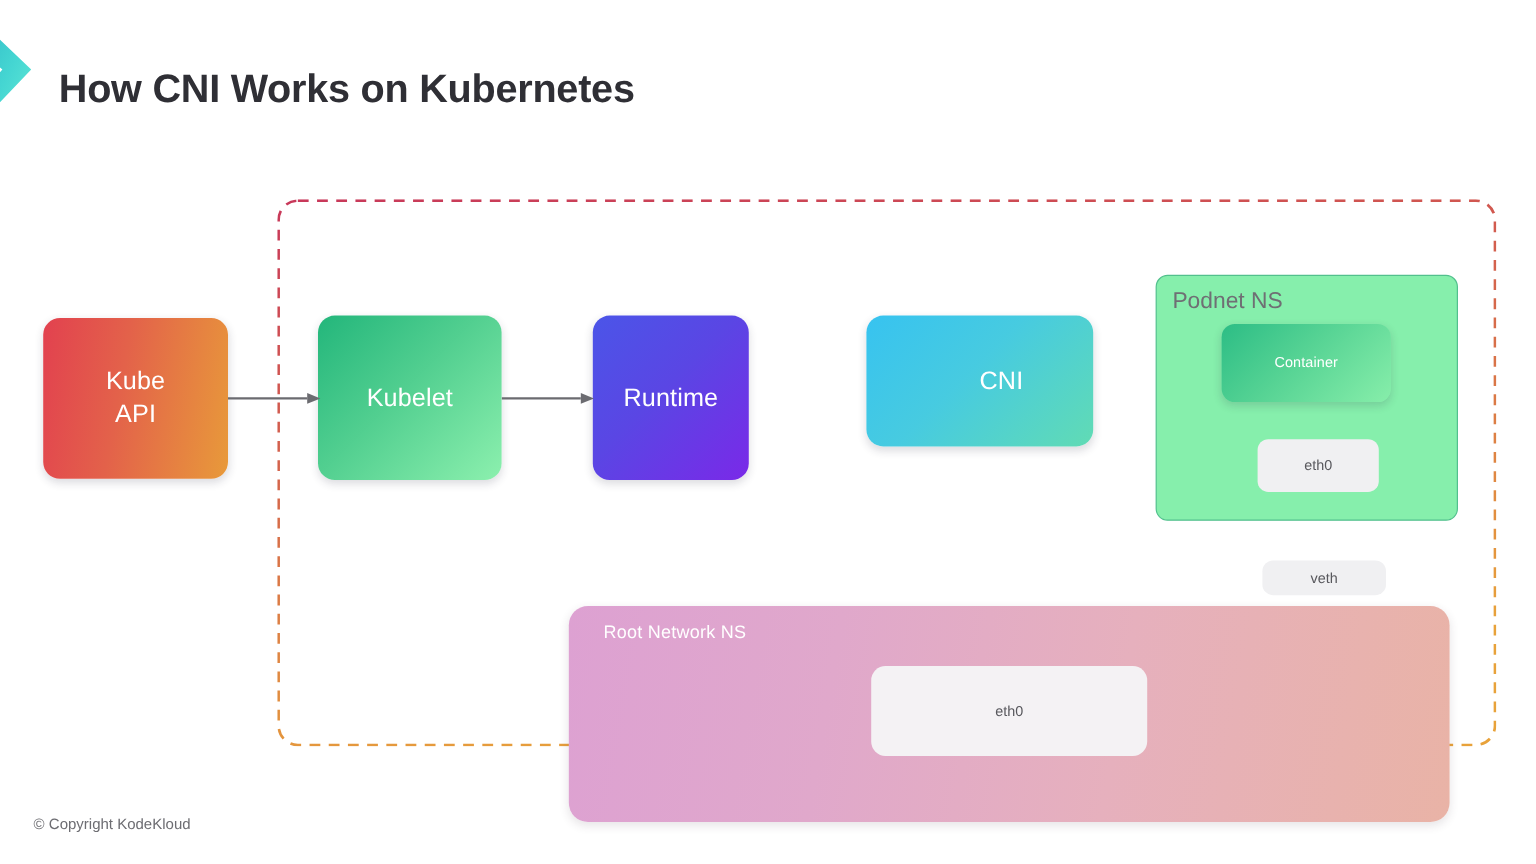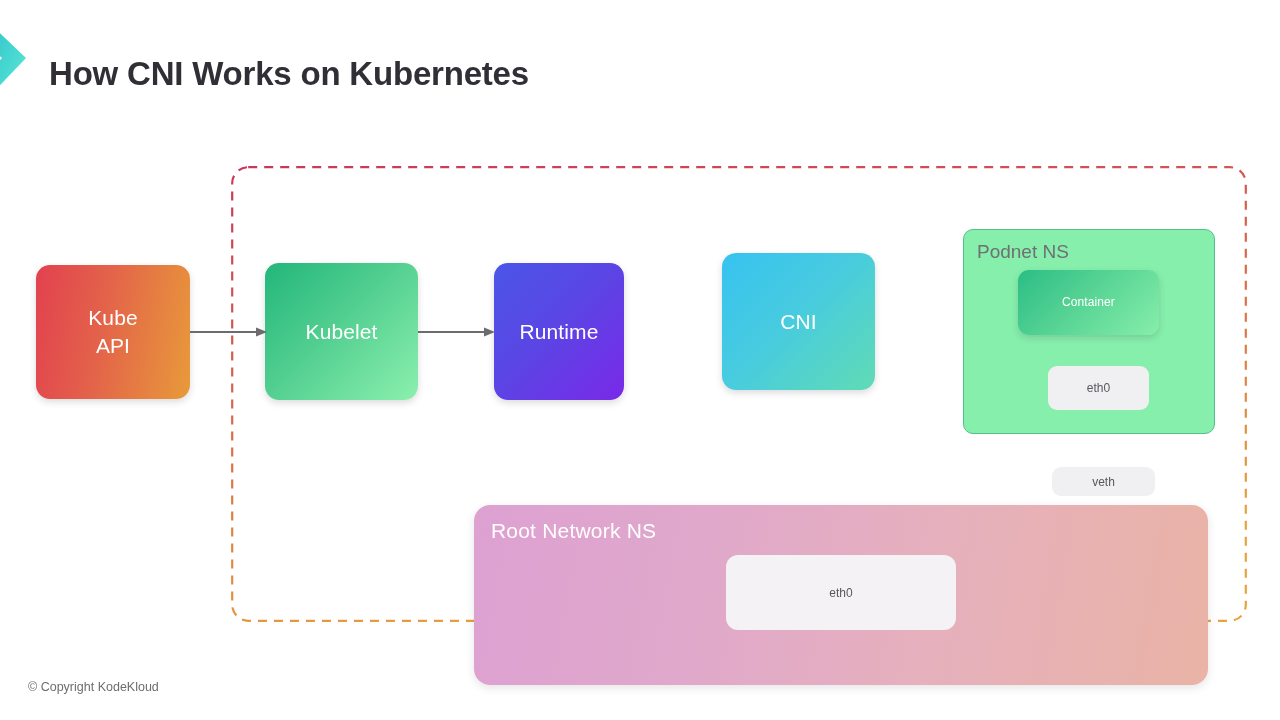--- a/index.html
+++ b/index.html
@@ -75,22 +75,23 @@
   }
   #card-kubelet {
     left: 265px; top: 263px; width: 153px; height: 137px;
     background: linear-gradient(135deg, #23b67b 0%, #52cf90 46%, #8cf0ae 100%);
   }
   #card-runtime {
     left: 494px; top: 263px; width: 130px; height: 137px;
     background: linear-gradient(135deg, #4b55e8 0%, #5a46e4 45%, #7a29e8 100%);
   }
   #card-cni {
-    left: 722px; top: 253px; width: 153px; height: 137px;
+    left: 722px; top: 263px; width: 153px; height: 109px;
     background: linear-gradient(135deg, #37c3f0 0%, #47cbe0 45%, #61dbb4 100%);
+    padding-left: 36px;
   }
   #card-container {
     left: 1018px; top: 270px; width: 141px; height: 65px;
     background: linear-gradient(135deg, #2cbd85 0%, #56d394 45%, #87eeaa 100%);
     font-size: 12px;
     border-radius: 11px;
   }
 
   
   .arrow {
@@ -119,22 +120,22 @@
   
   #root-ns {
     position: absolute;
     left: 474px; top: 505px; width: 734px; height: 180px;
     border-radius: 16px;
     background: linear-gradient(100deg, #dda1d2 0%, #e0a8cb 30%, #e6b0bd 62%, #e9b3a6 100%);
     box-shadow: 0 3px 8px rgba(60,40,60,0.12);
   }
   #root-ns-label {
     position: absolute;
-    left: 17px; top: 14px;
-    font-size: 21px;
+    left: 29px; top: 14px;
+    font-size: 15px;
     color: #ffffff;
     letter-spacing: 0.2px;
   }
 
   
   .iface {
     position: absolute;
     border-radius: 9px;
     display: flex;
     align-items: center;

